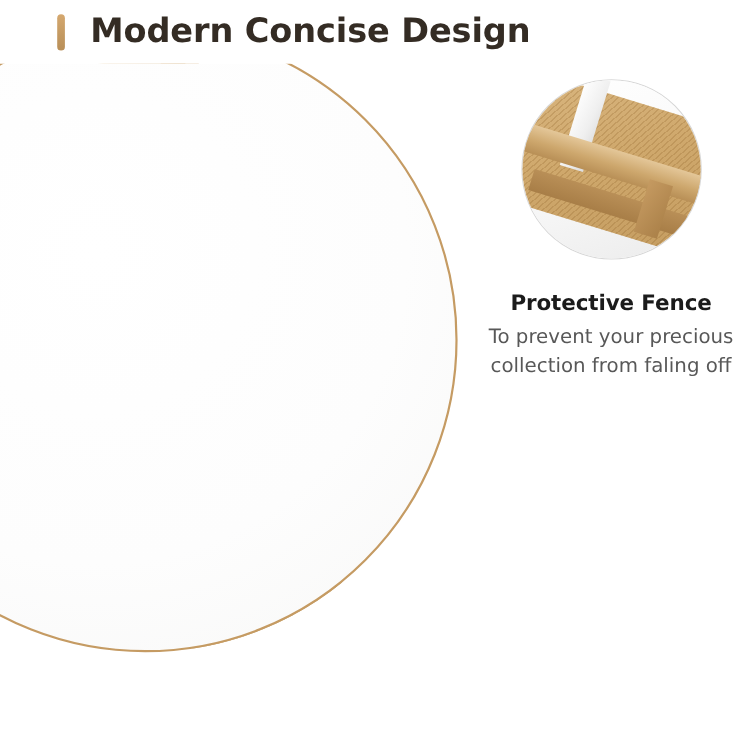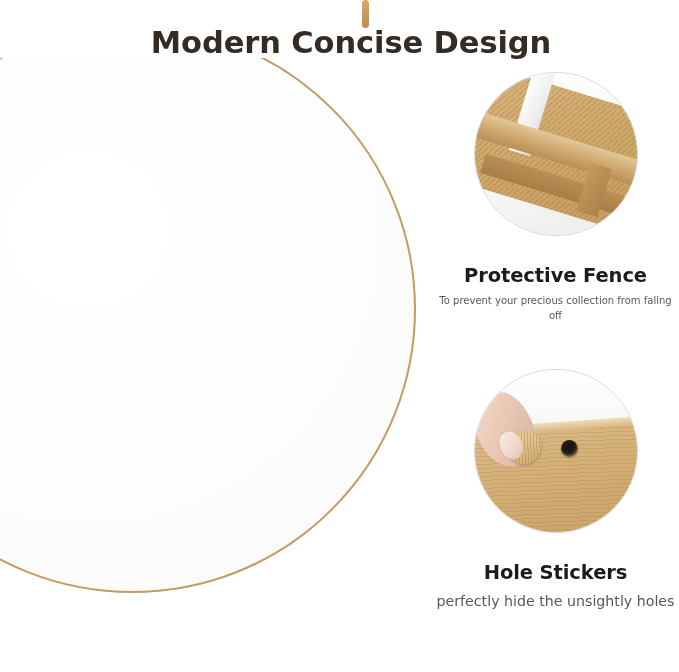--- a/index.html
+++ b/index.html
@@ -16,21 +16,20 @@
   }
 
   
   .header {
     position: absolute;
     left: 0; top: 0;
     width: 679px;
     height: 58px;
     display: flex;
     align-items: center;
-    flex-direction: column;
   }
   .accent-bar {
     width: 7px;
     height: 33px;
     margin-left: 52px;
     border-radius: 4px;
     background: linear-gradient(180deg, #d5a86f 0%, #c49a62 55%, #b98f58 100%);
   }
   .page-title {
     margin-left: 23px;
@@ -306,21 +305,21 @@
   .feature-title {
     margin-top: 29px;
     font-size: 19.5px;
     font-weight: 600;
     color: #1b1b1b;
     line-height: 1.15;
     letter-spacing: -0.1px;
   }
   .feature-desc {
     margin-top: 7px;
-    font-size: 10px;
+    font-size: 18px;
     font-weight: 400;
     color: #585858;
     line-height: 1.42;
     padding: 0 4px;
   }
   .feature-desc.wide {
     padding: 0 1px;
     font-size: 14.2px;
     white-space: nowrap;
   }
@@ -369,27 +368,14 @@
       <div class="t1-board"></div>
       <div class="t1-white-strip"></div>
       <div class="t1-rail"></div>
       <div class="t1-front"></div>
       <div class="t1-rail-end"></div>
     </div>
     <div class="feature-title">Protective Fence</div>
     <div class="feature-desc">To prevent your precious collection from faling off</div>
   </div>
 
-  <div class="feature feature-2">
-    <div class="thumb">
-      <div class="t2-wall"></div>
-      <div class="t2-board"></div>
-      <div class="t2-edge"></div>
-      <div class="t2-hole"></div>
-      <div class="t2-finger"></div>
-      <div class="t2-sticker"></div>
-      <div class="t2-nail"></div>
-    </div>
-    <div class="feature-title">Hole Stickers</div>
-    <div class="feature-desc wide">perfectly hide the unsightly holes</div>
-  </div>
 
 </div>
 
 </body></html>

